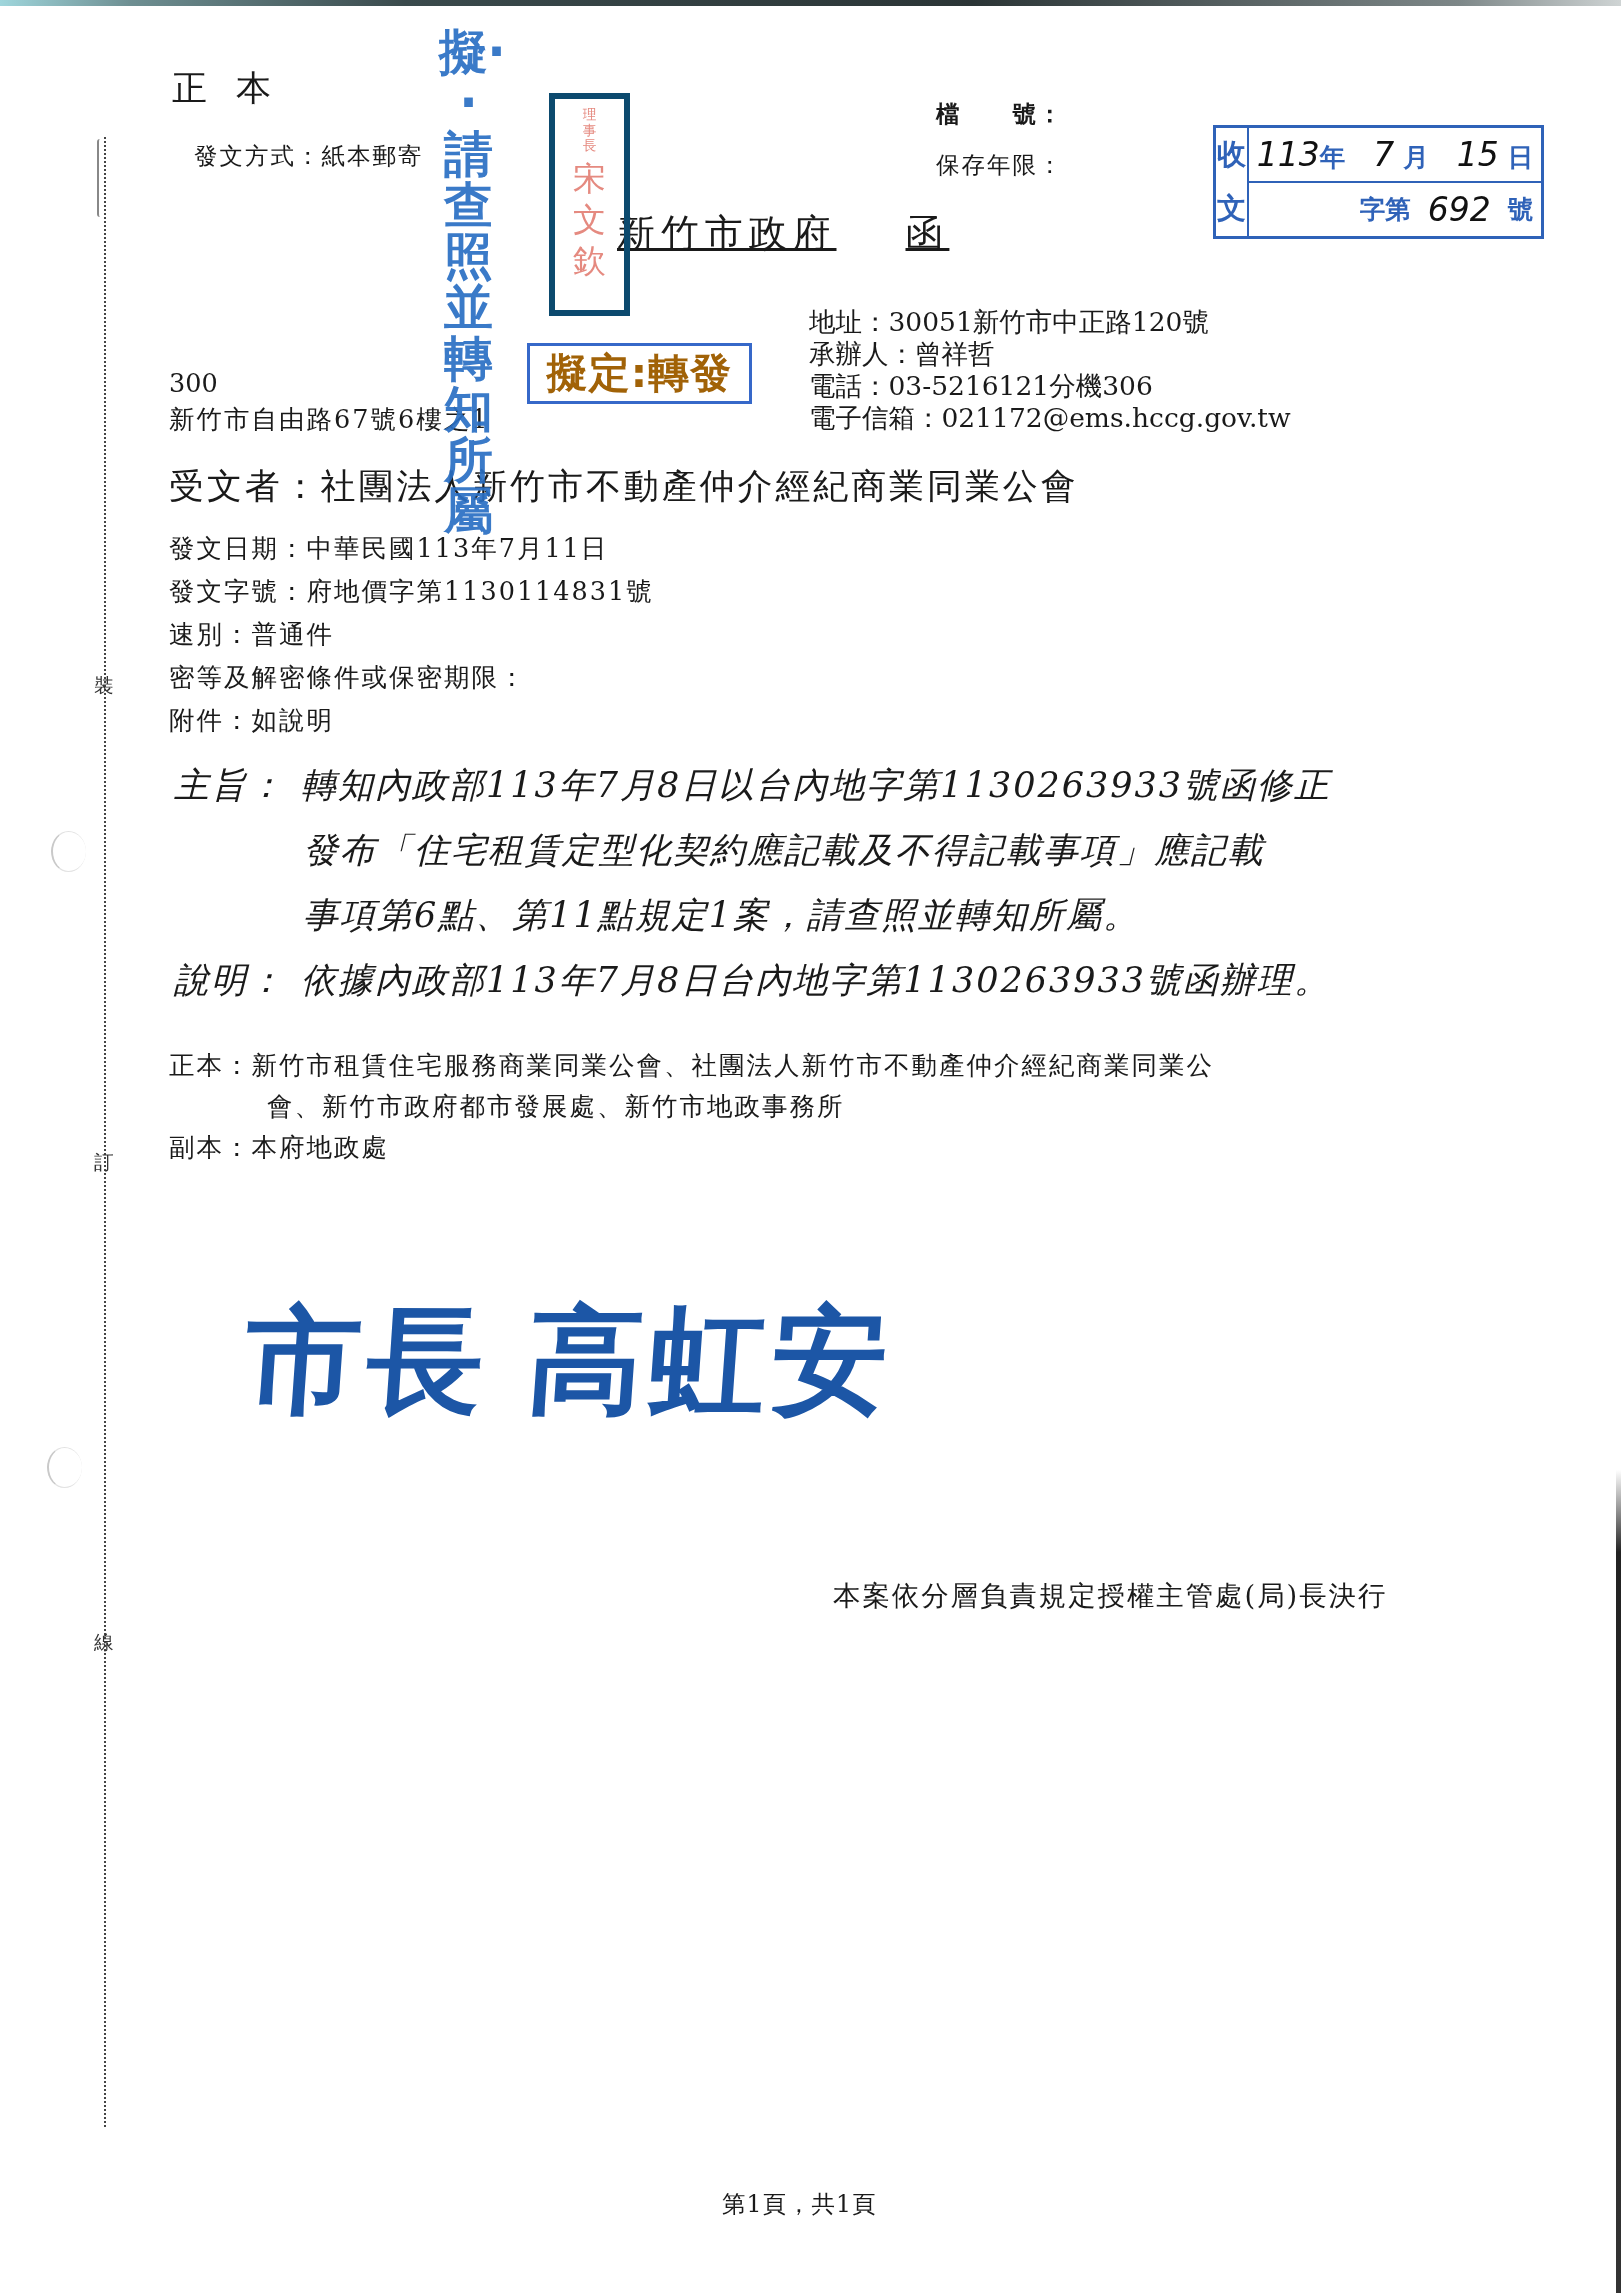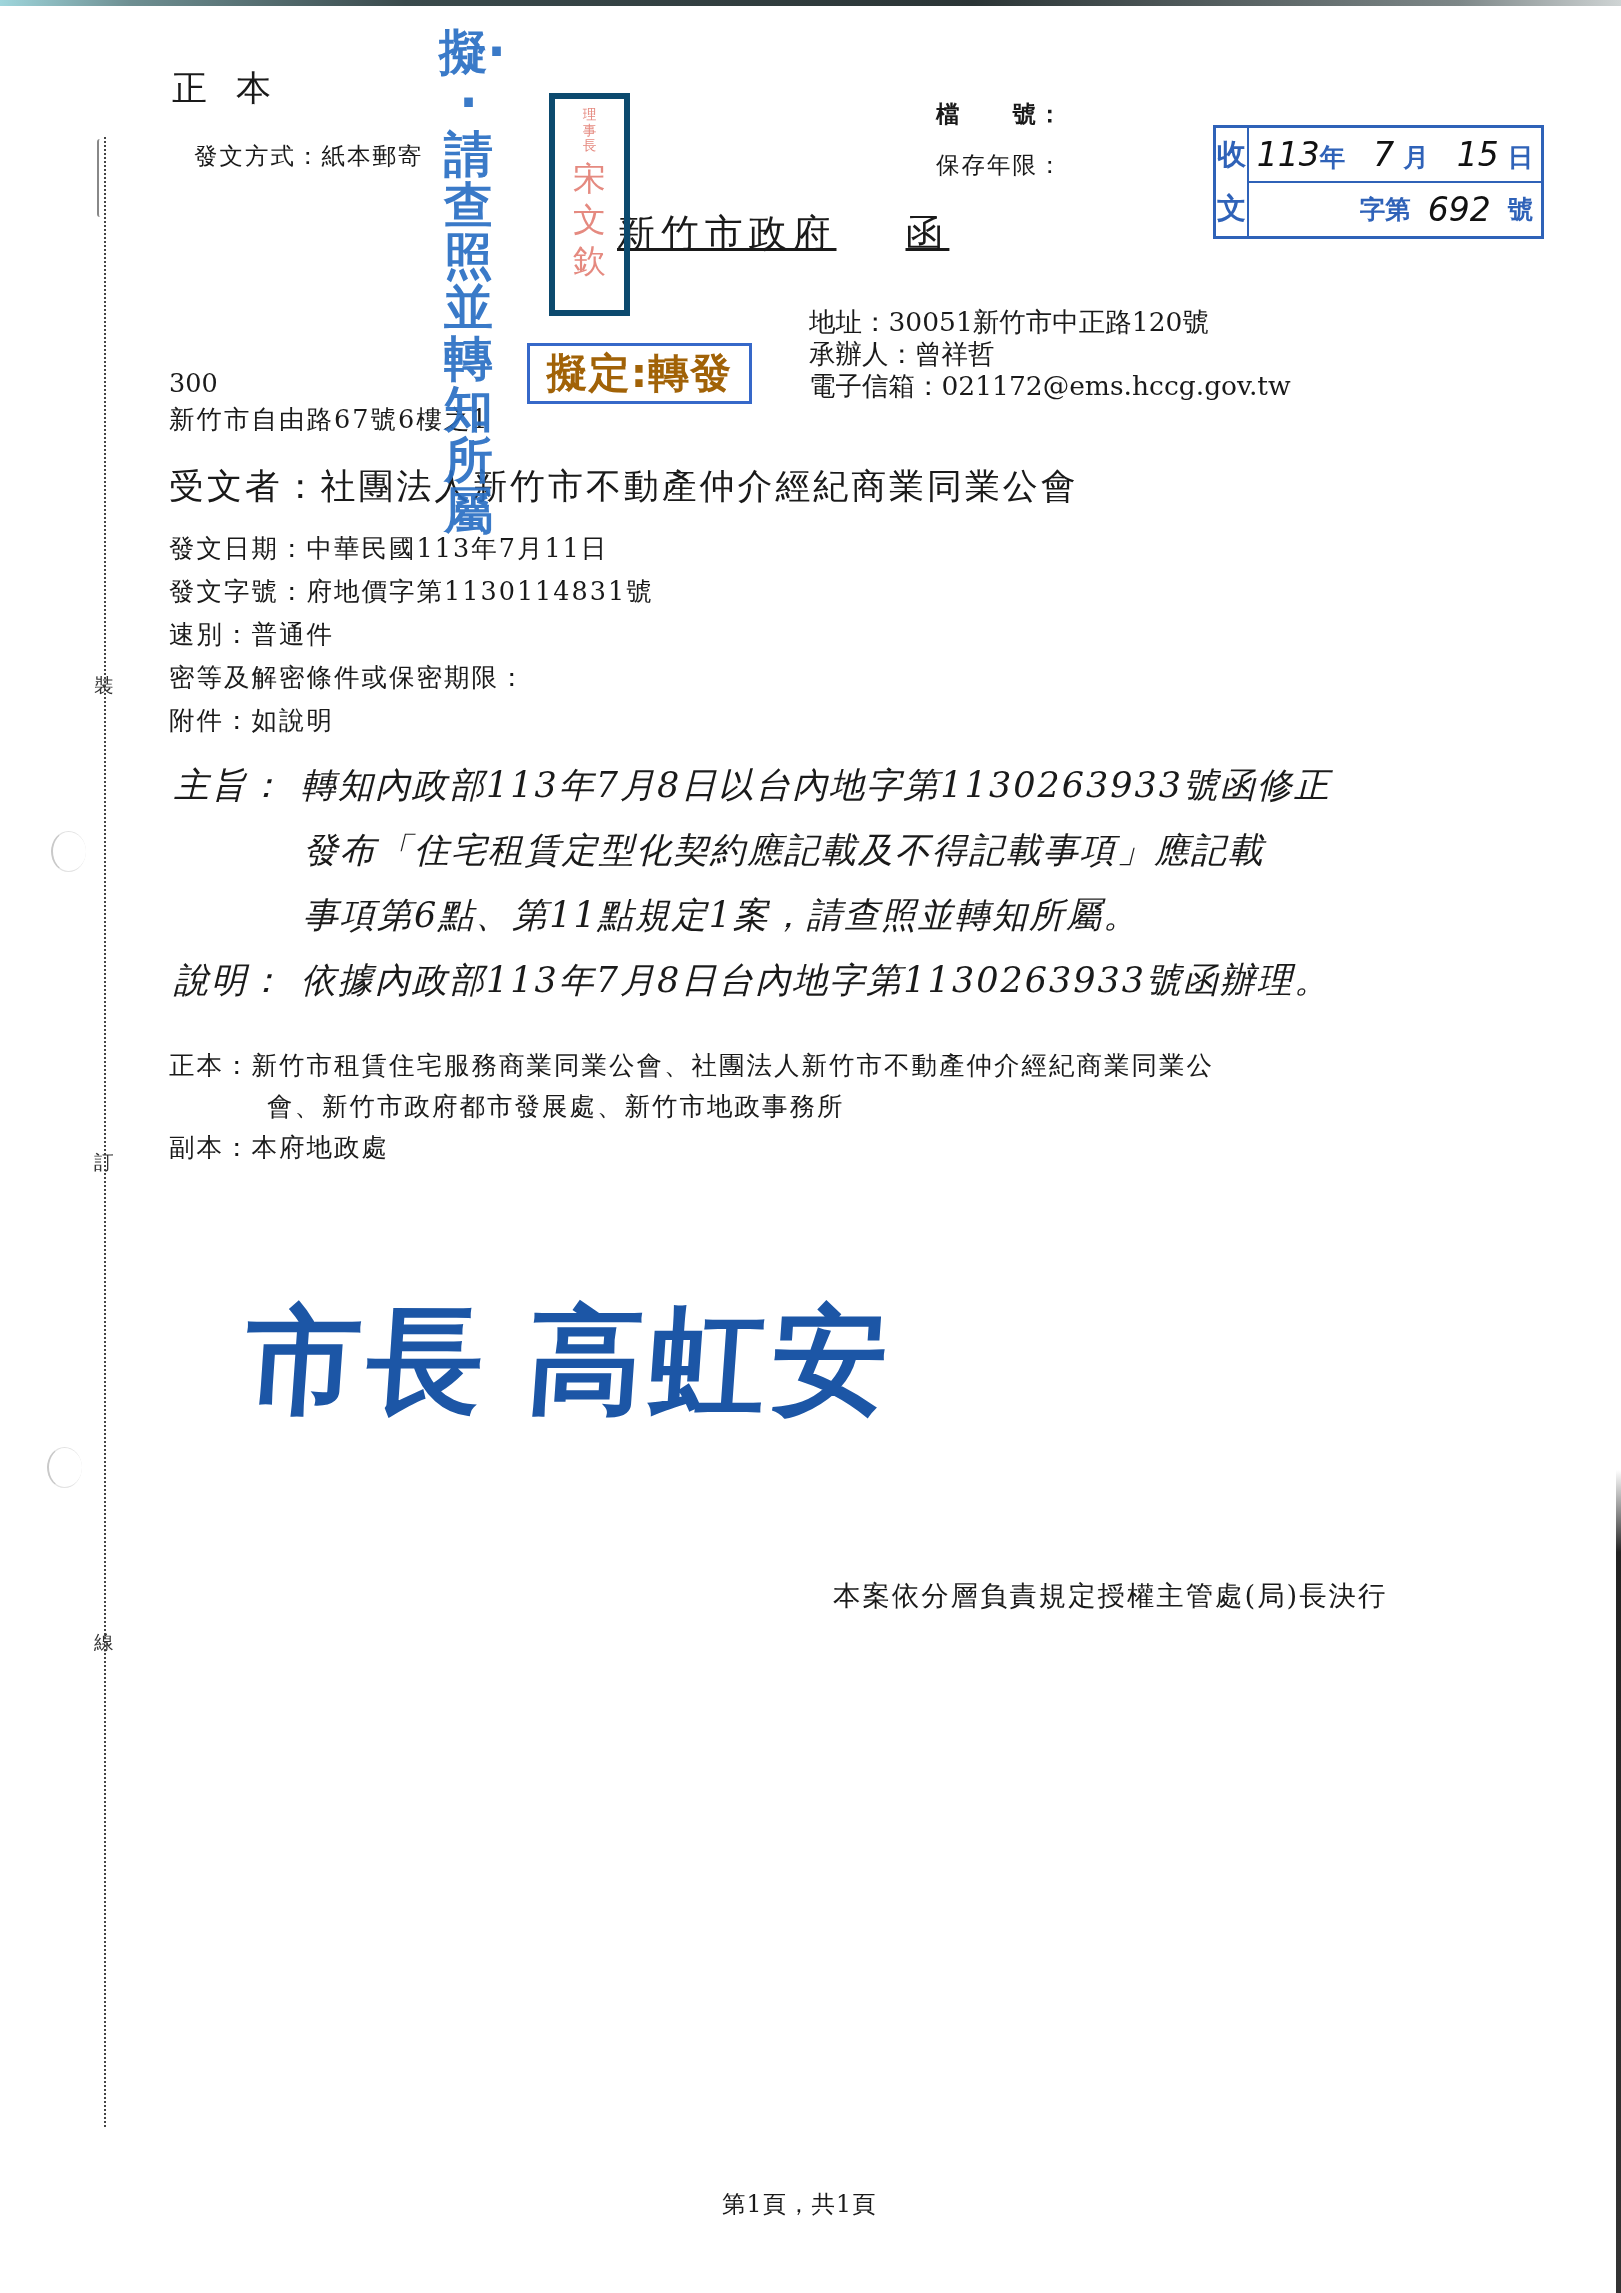--- a/index.html
+++ b/index.html
@@ -75,20 +75,21 @@
 <div class="abs file-label" style="left:936px; top:98px;font-weight:bold;">檔　　號：</div>
 <div class="abs file-label" style="left:936px; top:149px;">保存年限：</div>
 
 <div class="abs title" style="left:617px; top:208px;">
   <span>新竹市政府</span><span class="gap"></span><span>函</span>
 </div>
 
 <div class="abs addr" style="left:809px; top:306px;">
   <div>地址：30051新竹市中正路120號</div>
   <div>承辦人：曾祥哲</div>
+  <div>電話：03-5216121分機306</div>
   <div>電子信箱：021172@ems.hccg.gov.tw</div>
 </div>
 
 <div class="abs small" style="left:169px; top:368px; font-size:25.5px; letter-spacing:0;">300</div>
 <div class="abs small" style="left:169px; top:402px; font-size:25.5px;">新竹市自由路67號6樓之1</div>
 
 <div class="abs recipient" style="left:169px; top:463px;">受文者：社團法人新竹市不動產仲介經紀商業同業公會</div>
 
 <div class="abs meta" style="left:169px; top:527px;">
   <div>發文日期：中華民國113年7月11日</div>

